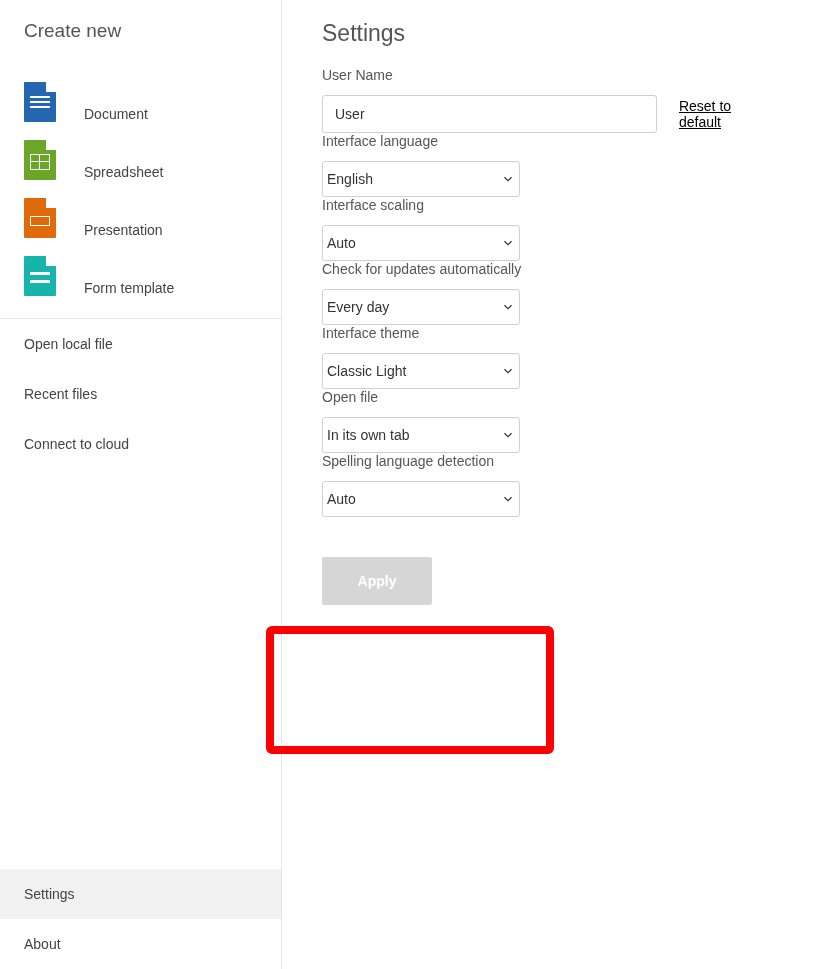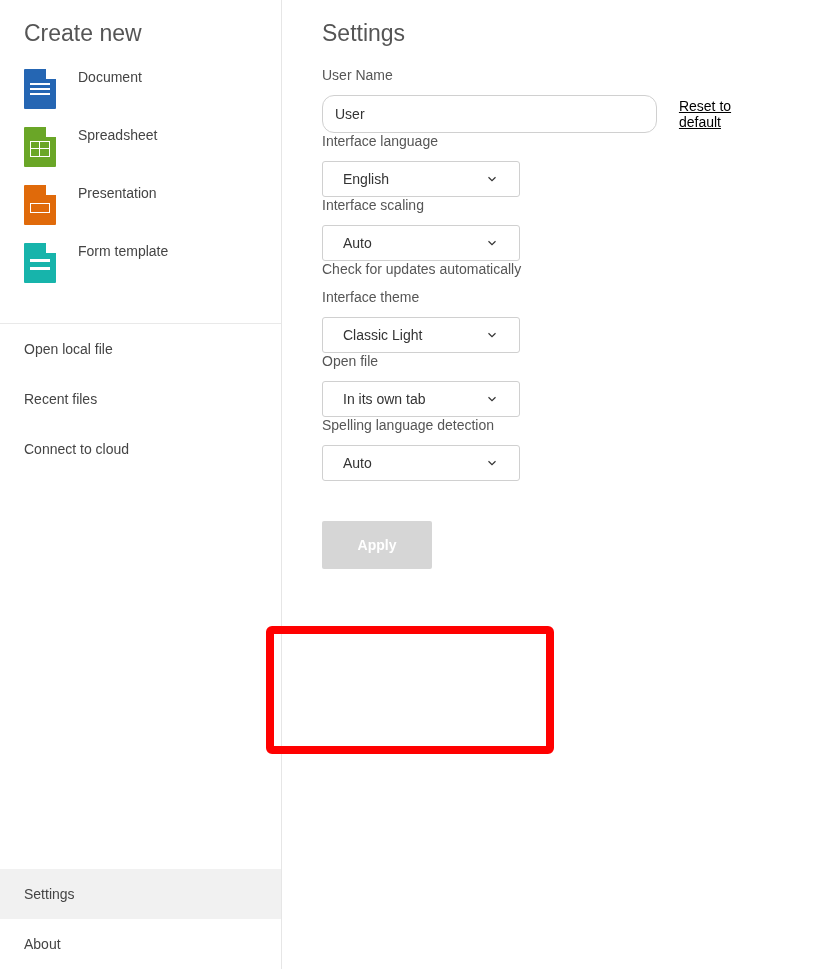--- a/index.html
+++ b/index.html
@@ -19,30 +19,31 @@
   
   .sidebar {
     width: 282px;
     border-right: 1px solid #e6e6e6;
     display: flex;
     flex-direction: column;
     height: 100%;
   }
   .sidebar-top   { padding: 20px 24px 14px 24px; }
   .sidebar-title {
-    font-size: 23px;
+    font-size: 19px;
     font-weight: 400;
     color: #555;
     margin-bottom: 22px;
   }
   .create-item {
     display: flex;
-    align-items: flex-start;
+    align-items: flex-end;
     height: 58px;
     cursor: pointer;
+    gap: 6px;
   }
   .create-icon {
     width: 32px;
     height: 40px;
     margin-right: 22px;
     position: relative;
     border-radius: 1px;
   }
   
   .create-icon::after {
@@ -123,33 +124,33 @@
     font-size: 14px;
     color:#565656;
     margin-bottom: 12px;
   }
   .text-input {
     width: 348px;
     height: 38px;
     padding: 0 12px;
     font-size: 14px;
     border:1px solid #d0d0d0;
-    border-radius:12px;
+    border-radius:3px;
     color:#333;
     outline:none;
   }
   .select {
     width: 198px;
     height: 36px;
     border:1px solid #d0d0d0;
     border-radius:3px;
     display:flex;
     align-items:center;
     justify-content:space-between;
-    padding:0 20px;
+    padding:0 4px;
     font-size:14px;
     color:#333;
     cursor:pointer;
     background:#fff;
   }
   .chev {
     width:14px;height:14px;
   }
   .chev svg { width:14px;height:14px;display:block;stroke:#333;stroke-width:2;fill:none; }
 
@@ -264,20 +265,28 @@
             <svg viewBox="0 0 24 24">
               <polyline points="6 9 12 15 18 9"></polyline>
             </svg>
           </span>
       </div>
     </div>
 
     
     <div class="field">
       <div class="field-label">Check for updates automatically</div>
+      <div class="select">
+        <span>Every day</span>
+        <span class="chev">
+            <svg viewBox="0 0 24 24">
+              <polyline points="6 9 12 15 18 9"></polyline>
+            </svg>
+          </span>
+      </div>
     </div>
 
     
     <div class="field">
       <div class="field-label">Interface theme</div>
       <div class="select">
         <span>Classic Light</span>
         <span class="chev">
             <svg viewBox="0 0 24 24">
               <polyline points="6 9 12 15 18 9"></polyline>

